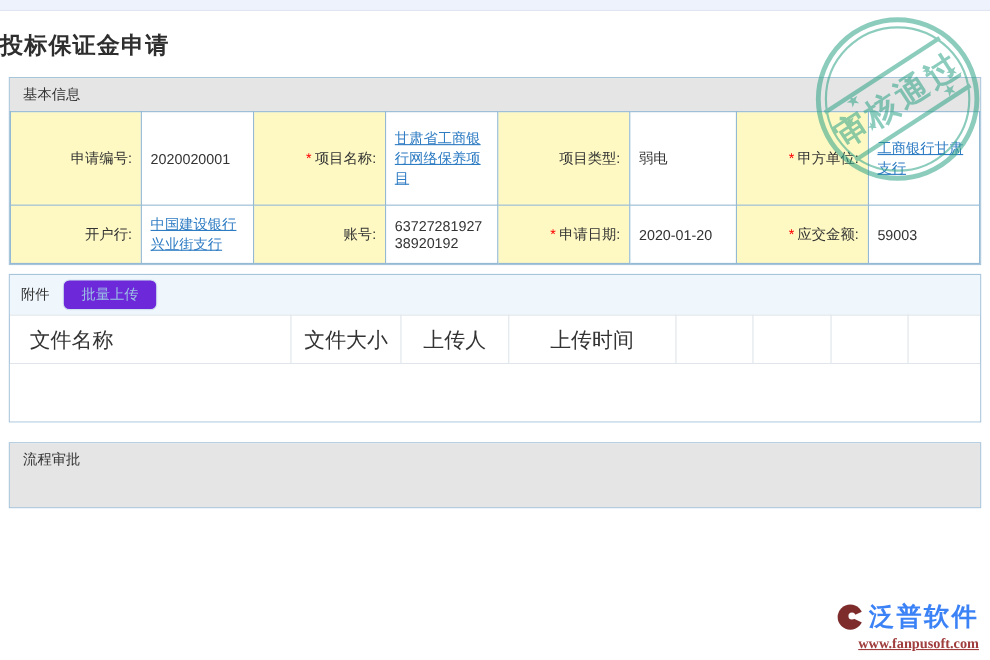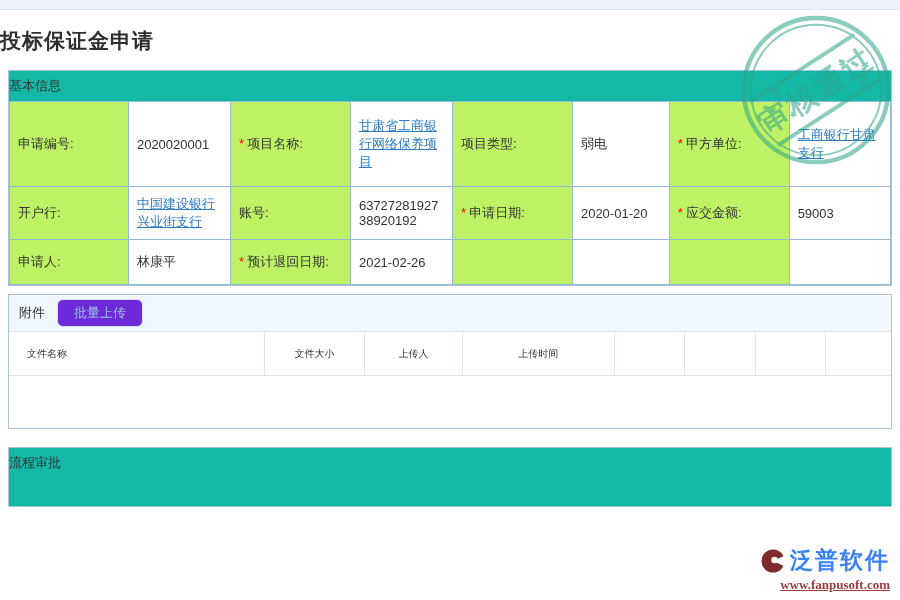--- a/index.html
+++ b/index.html
@@ -9,37 +9,37 @@
     background:#ffffff; font-family:"Liberation Sans","DejaVu Sans",sans-serif;
     color:#333;
   }
   .topbar { height:10px; background:#eef2fc; border-bottom:1px solid #dfe6f2; }
   .page-title {
     text-align:left; font-size:21px; font-weight:bold; color:#2e2e2e;
     margin:17px 0 15px 0; letter-spacing:1px;
   }
   .section { margin:0 8px; border:1px solid #a6c4da; background:#fff; }
   .section-header {
-    background:#14b8a6; padding:6px 0; font-size:13px; color:#333;
+    background:#e5e5e5; padding:6px 12px; font-size:13px; color:#333;
   }
   
   table.info { width:100%; border-collapse:collapse; table-layout:fixed; font-size:13px; }
   table.info td { border:1px solid #93b9d4; padding:3px 8px; vertical-align:middle; word-break:break-all; }
-  td.lbl { background:#bef264; white-space:nowrap; }
+  td.lbl { background:#fef9c3; text-align:right; white-space:nowrap; }
   td.val { background:#fff; text-align:left; }
   .req { color:#ff0000; margin-right:3px; font-size:13px; }
   a.lnk { color:#2e7cc3; text-decoration:underline; cursor:pointer; }
   
   .attach-bar { display:flex; align-items:center; gap:12px; background:#eff6fc; padding:4px 10px; }
   .attach-title { font-size:13px; color:#333; }
   .upload-btn {
     background:#6d28d9; color:#9cc3e4; border:1px solid #d2e3f0; border-radius:6px;
     font-size:13px; padding:4px 16px; cursor:pointer; font-family:inherit;
   }
-  table.attach { width:100%; border-collapse:collapse; table-layout:fixed; font-size:10px; }
+  table.attach { width:100%; border-collapse:collapse; table-layout:fixed; font-size:19px; }
   table.attach td {
     border:1px solid #dfe5ea; border-left:none; padding:4px 8px; height:44px; text-align:center; color:#333;
   }
   table.attach td:first-child { text-align:left; padding-left:18px; }
   table.attach td:last-child { border-right:none; }
   .attach-empty { height:52px; background:#fff; }
   
   .approval { margin-top:18px; height:60px; }
   .approval .section-header { height:100%; }
   
@@ -102,30 +102,20 @@
     <tr style="height:53px">
       <td class="lbl"><span>开户行:</span></td>
       <td class="val"><a class="lnk">中国建设银行兴业街支行</a></td>
       <td class="lbl"><span>账号:</span></td>
       <td class="val"><span>6372728192738920192</span></td>
       <td class="lbl"><span class="req">*</span><span>申请日期:</span></td>
       <td class="val"><span>2020-01-20</span></td>
       <td class="lbl"><span class="req">*</span><span>应交金额:</span></td>
       <td class="val"><span>59003</span></td>
     </tr>
-    <tr style="height:45px">
-      <td class="lbl"><span>申请人:</span></td>
-      <td class="val"><span>林康平</span></td>
-      <td class="lbl"><span class="req">*</span><span>预计退回日期:</span></td>
-      <td class="val"><span>2021-02-26</span></td>
-      <td class="lbl"></td>
-      <td class="val"></td>
-      <td class="lbl"></td>
-      <td class="val"></td>
-    </tr>
   </tbody>
     </table>
 </div>
 
 <div class="section" style="margin-top:8px">
   <div class="attach-bar">
     <span class="attach-title">附件</span>
     <button class="upload-btn">批量上传</button>
   </div>
   <table class="attach">

